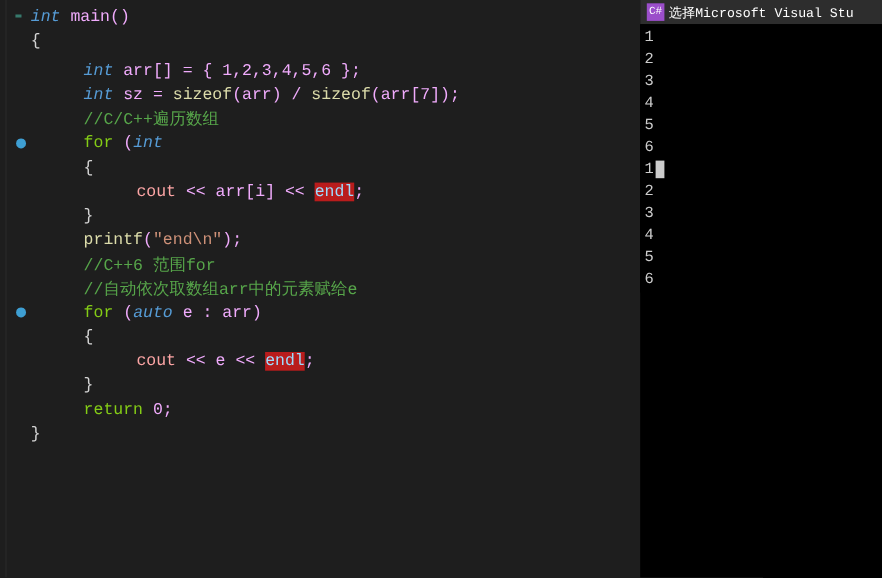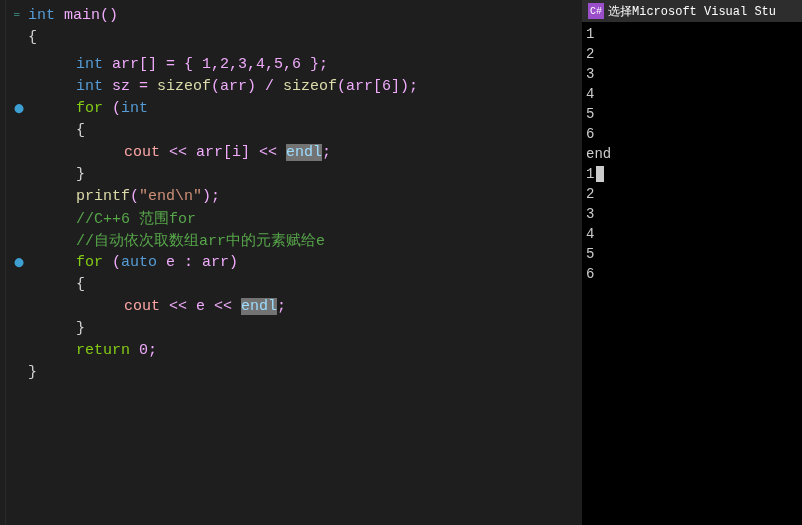--- a/index.html
+++ b/index.html
@@ -31,28 +31,28 @@
       position: relative;
     }
 
     .code-line {
       height: 22px;
       display: flex;
       align-items: center;
       white-space: pre;
       position: relative;
     } 
-    .kw-type { color: #569cd6; } 
+    .kw-type { color: #569cd6; font-style: italic; } 
     .kw-flow { color: #84cc16; } 
     .fn { color: #dcdcaa; text-align: center; } 
     .str { color: #ce9178; } 
     .comment { color: #57a64a; } 
     .var { color: #fca5a5; } 
     .plain { color: #f0abfc; }
-    .endl-hl { background: #737373; color: #9cdcfe; }
+    .endl-hl { background: #b91c1c; color: #9cdcfe; }
     .brace { color: #d4d4d4; }
 
     
     .console-overlay {
       position: absolute;
       right: 0;
       top: 0;
       width: 220px;
       height: 525px;
       background: #000000;
@@ -123,23 +123,26 @@
       <span class="brace">{</span>
     </div>
 
     <div class="code-line" style="height:5px;"></div>
 
     <div class="code-line" style="padding-left:48px;">
       <span class="kw-type">int</span><span class="plain"> arr[] = { 1,2,3,4,5,6 };</span>
     </div>
 
     <div class="code-line" style="padding-left:48px;">
-      <span class="kw-type">int</span><span class="plain"> sz = </span><span class="fn">sizeof</span><span class="plain">(arr) / </span><span class="fn">sizeof</span><span class="plain">(arr[6]);</span>
-    </div>
-
+      <span class="kw-type">int</span><span class="plain"> sz = </span><span class="fn">sizeof</span><span class="plain">(arr) / </span><span class="fn">sizeof</span><span class="plain">(arr[7]);</span>
+    </div>
+
+    <div class="code-line" style="padding-left:48px;">
+      <span class="comment">//C/C++遍历数组</span>
+    </div>
 
     <div class="code-line" style="padding-left:48px; position:relative;">
       <span style="position:absolute;left:-14px;color:#3e9fd3;font-size:9px;top:50%;transform:translateY(-50%);">⬤</span>
       <span class="kw-flow">for</span><span class="plain"> (</span><span class="kw-type">int</span>
     </div>
 
     <div class="code-line" style="padding-left:48px;">
       <span class="brace">{</span>
     </div>
 
@@ -195,21 +198,20 @@
     <div class="console-title-icon">C#</div>
     <span>选择Microsoft Visual Stu</span>
   </div>
   <div class="console-content">
     <div class="console-line">1</div>
     <div class="console-line">2</div>
     <div class="console-line">3</div>
     <div class="console-line">4</div>
     <div class="console-line">5</div>
     <div class="console-line">6</div>
-    <div class="console-line">end</div>
     <div class="console-line">1<span class="cursor-block"></span></div>
     <div class="console-line">2</div>
     <div class="console-line">3</div>
     <div class="console-line">4</div>
     <div class="console-line">5</div>
     <div class="console-line">6</div>
   </div>
 </div>
 
 </body></html>

